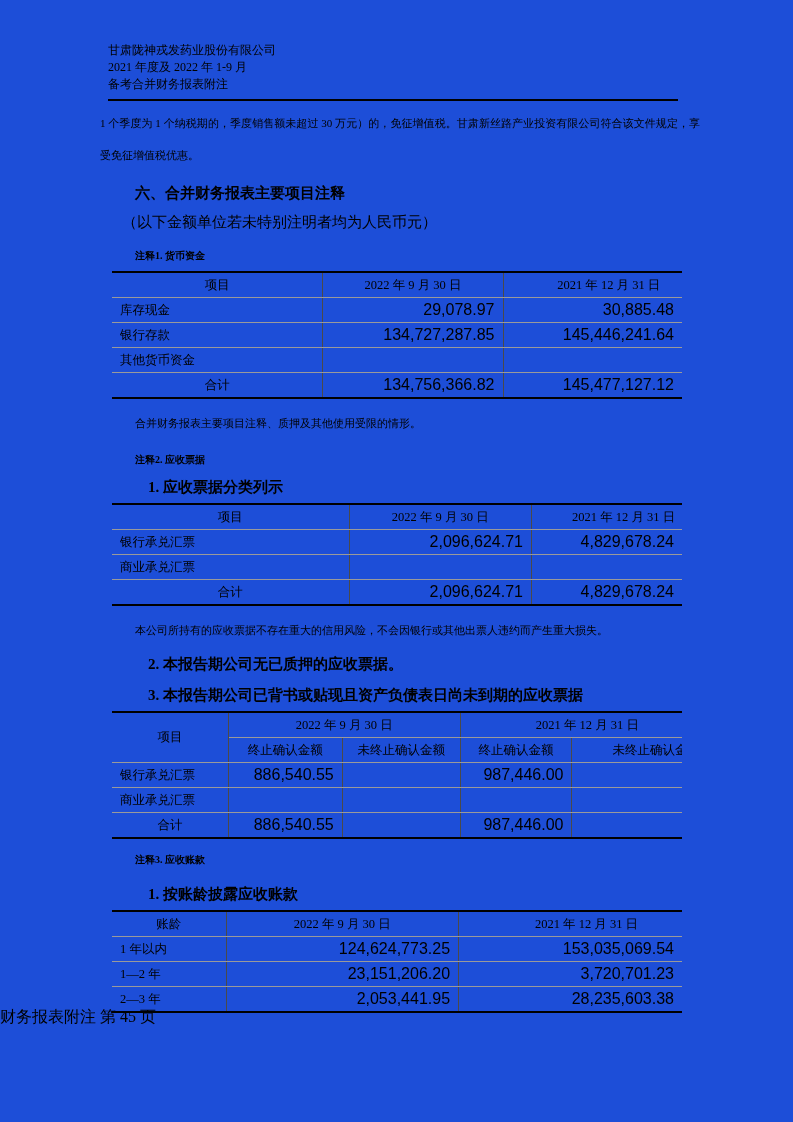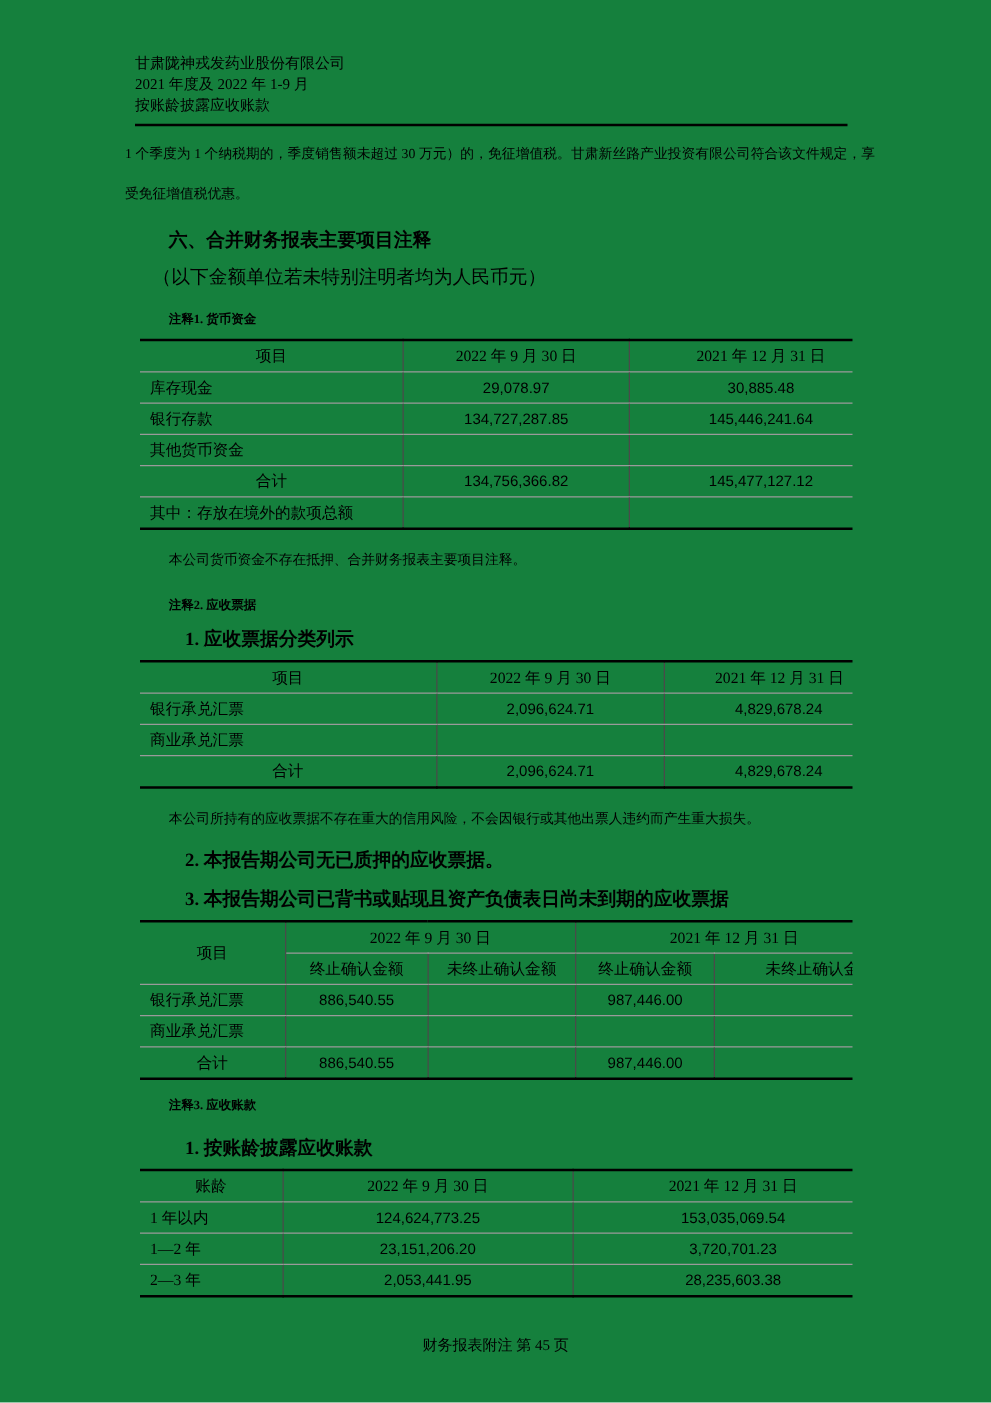--- a/index.html
+++ b/index.html
@@ -1,19 +1,19 @@
 <!DOCTYPE html>
 <html><head>
 <meta charset="utf-8">
 <style>
   html,body { margin:0; padding:0; background:#ffffff; }
   .page {
     position:relative;
     width:793px; height:1122px;
-    background:#15803d;
+    background:#1d4ed8;
     color:#000;
     font-family:"Liberation Serif","DejaVu Serif",serif;
     overflow:hidden;
   }
   
   .hdr { padding-top:42px; margin-left:108px; font-size:12px; line-height:17px; }
   .hdr div { white-space:nowrap; }
   .rule { margin:6px 0 0 108px; width:570px; height:0; border-top:2px solid #000; }
 
   
@@ -36,39 +36,39 @@
     height:22px; padding:1px 8px;
     border-bottom:1px solid #9a9a9a;
     border-right:1px solid #4a4a4a;
     vertical-align:middle;
     overflow:hidden; white-space:nowrap;
   }
   table.tbl td:last-child { border-right:none;padding-left:40px; }
   table.tbl tr:last-child td { border-bottom:none; }
   .c { text-align:center; }
   .l { text-align:left; }
-  .r { text-align:center; font-family:"Liberation Sans","DejaVu Sans",sans-serif; font-size:12px; }
+  .r { text-align:right; font-family:"Liberation Sans","DejaVu Sans",sans-serif; font-size:16px; }
   .num-tight { padding-right:5px; }
 
   .footer {
-    position:absolute; top:1068px; left:0; width:100%;
-    text-align:center; font-size:12px;
+    position:absolute; top:1007px; left:0; width:100%;
+    font-size:16px;
   }
   .mt6{margin-top:6px}.mt5{margin-top:5px}.mt7{margin-top:7px}.mt8{margin-top:8px}
   .mt10{margin-top:10px}.mt12{margin-top:12px}.mt14{margin-top:14px}
 </style>
 </head>
 <body>
 
 <div class="page">
 
   <div class="hdr">
     <div>甘肃陇神戎发药业股份有限公司</div>
     <div>2021 年度及 2022 年 1-9 月</div>
-    <div>按账龄披露应收账款</div>
+    <div>备考合并财务报表附注</div>
   </div>
   <div class="rule"></div>
 
   <div class="para mt6">1 个季度为 1 个纳税期的，季度销售额未超过 30 万元）的，免征增值税。甘肃新丝路产业投资有限公司符合该文件规定，享受免征增值税优惠。</div>
 
   <div class="h-sec mt12">六、合并财务报表主要项目注释</div>
   <div class="unit mt8">（以下金额单位若未特别注明者均为人民币元）</div>
 
   <div class="h-note mt12">注释1. 货币资金</div>
   <table class="tbl mt5">
@@ -96,28 +96,23 @@
     <tr>
       <td class="l">其他货币资金</td>
       <td class="r"></td>
       <td class="r"></td>
     </tr>
     <tr>
       <td class="c">合计</td>
       <td class="r">134,756,366.82</td>
       <td class="r">145,477,127.12</td>
     </tr>
-    <tr>
-      <td class="l">其中：存放在境外的款项总额</td>
-      <td class="r"></td>
-      <td class="r"></td>
-    </tr>
-  </tbody>
-    </table>
-  <div class="para indent mt8">本公司货币资金不存在抵押、合并财务报表主要项目注释。</div>
+  </tbody>
+    </table>
+  <div class="para indent mt8">合并财务报表主要项目注释、质押及其他使用受限的情形。</div>
 
   <div class="h-note mt10">注释2. 应收票据</div>
   <div class="h-item mt7">1. 应收票据分类列示</div>
   <table class="tbl mt5">
     <colgroup>
         <col style="width:41.6%">
         <col style="width:32%">
         <col style="width:26.4%">
       </colgroup>
     <tbody>

